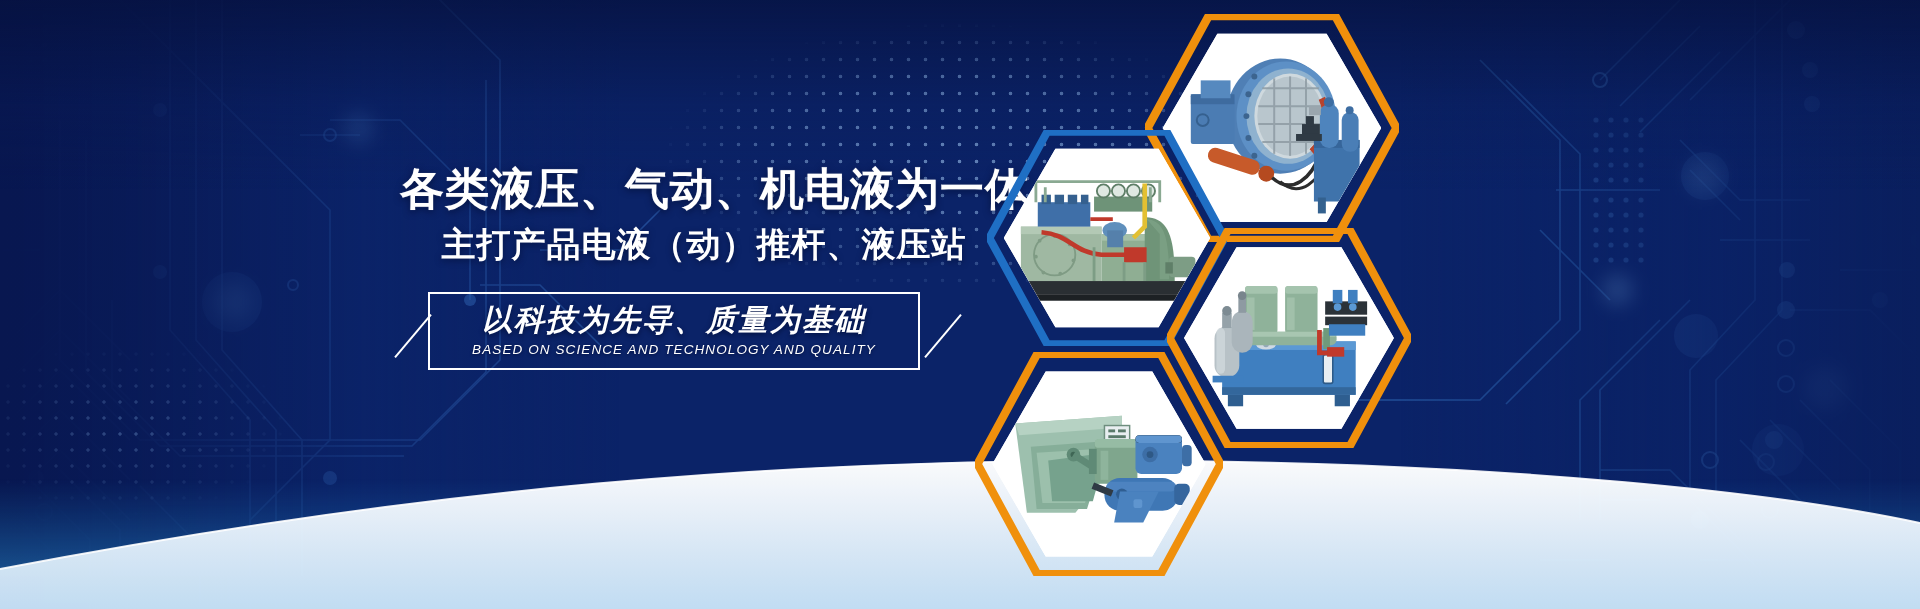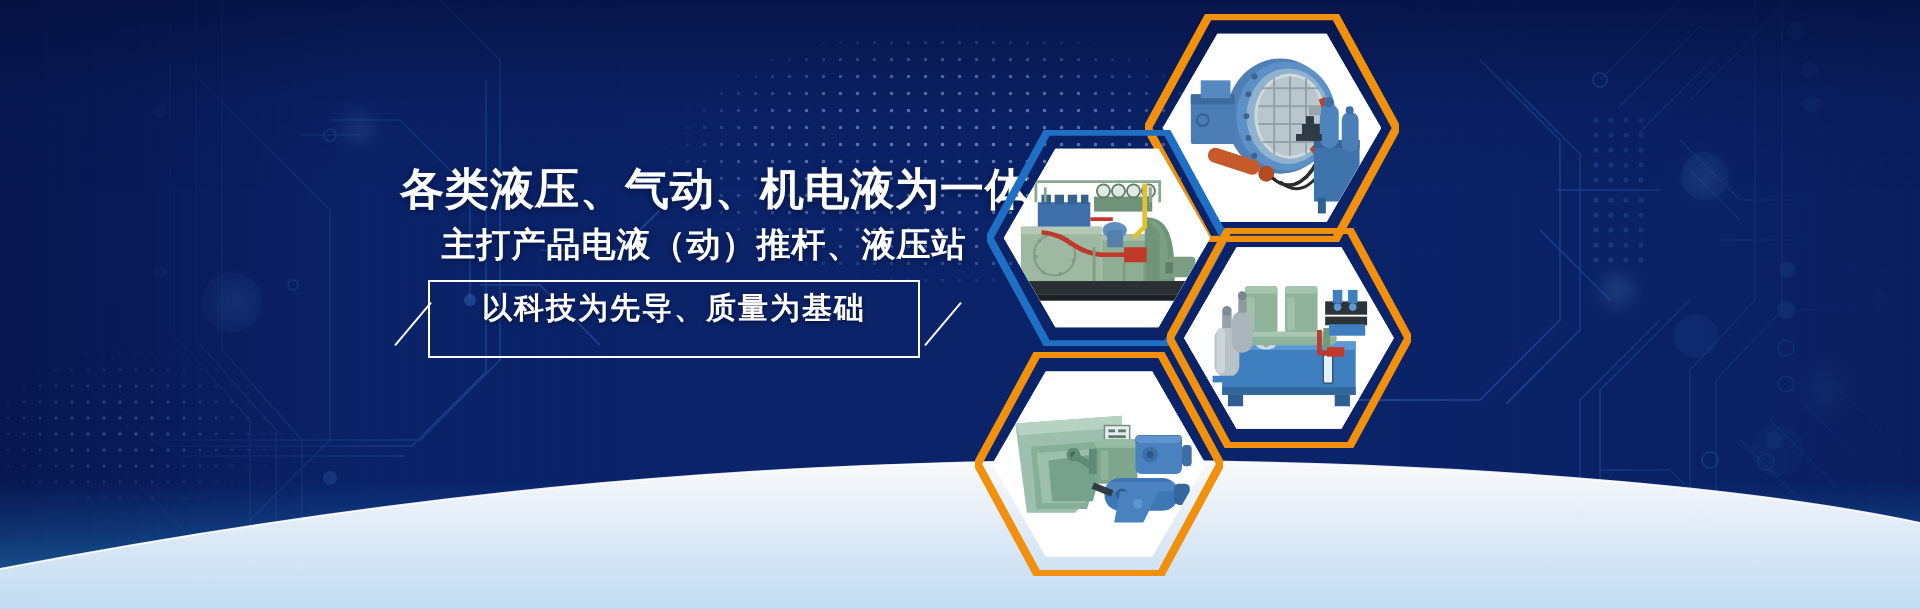--- a/index.html
+++ b/index.html
@@ -69,21 +69,21 @@
     text-shadow:0 2px 7px rgba(3,14,52,.75),0 0 1px rgba(255,255,255,.5);
   }
   .line2{
     position:absolute;left:424px;top:222px;width:560px;
     text-align:center;
     font-size:34px;font-weight:bold;letter-spacing:1px;
     color:#ffffff;white-space:nowrap;
     text-shadow:0 2px 6px rgba(3,14,52,.7);
   }
 
-  .slogan-wrap{position:absolute;left:398px;top:280px;width:580px;height:80px;}
+  .slogan-wrap{position:absolute;left:398px;top:292px;width:580px;height:80px;font-style:italic;}
   .slogan-box{
     position:absolute;left:30px;top:0;width:492px;height:78px;
     border:2px solid #ffffff;
     box-sizing:border-box;
   }
   .slogan-cn{
     position:absolute;left:30px;top:8px;width:492px;
     text-align:center;
     font-size:30px;font-weight:bold;letter-spacing:2px;color:#ffffff;
     white-space:nowrap;
@@ -290,20 +290,21 @@
 
   <div class="copy">
     <div class="line1">各类液压、气动、机电液为一体</div>
     <div class="line2">主打产品电液（动）推杆、液压站</div>
 
     <div class="slogan-wrap">
       <div class="slash slash-l"></div>
       <div class="slash slash-r"></div>
       <div class="slogan-box"></div>
       <div class="slogan-cn">以科技为先导、质量为基础</div>
+      <div class="slogan-en">BASED ON SCIENCE AND TECHNOLOGY AND QUALITY</div>
     </div>
   </div>
 
   <div class="hexes">
 
     <div class="hex hex-top">
       <svg class="frame" viewBox="0 0 100 100" preserveAspectRatio="none">
         <polygon points="25,1 75,1 99,50 75,99 25,99 1,50" fill="none" stroke="#f0900c" stroke-width="3.4"></polygon>
       </svg>
       <div class="photo">

